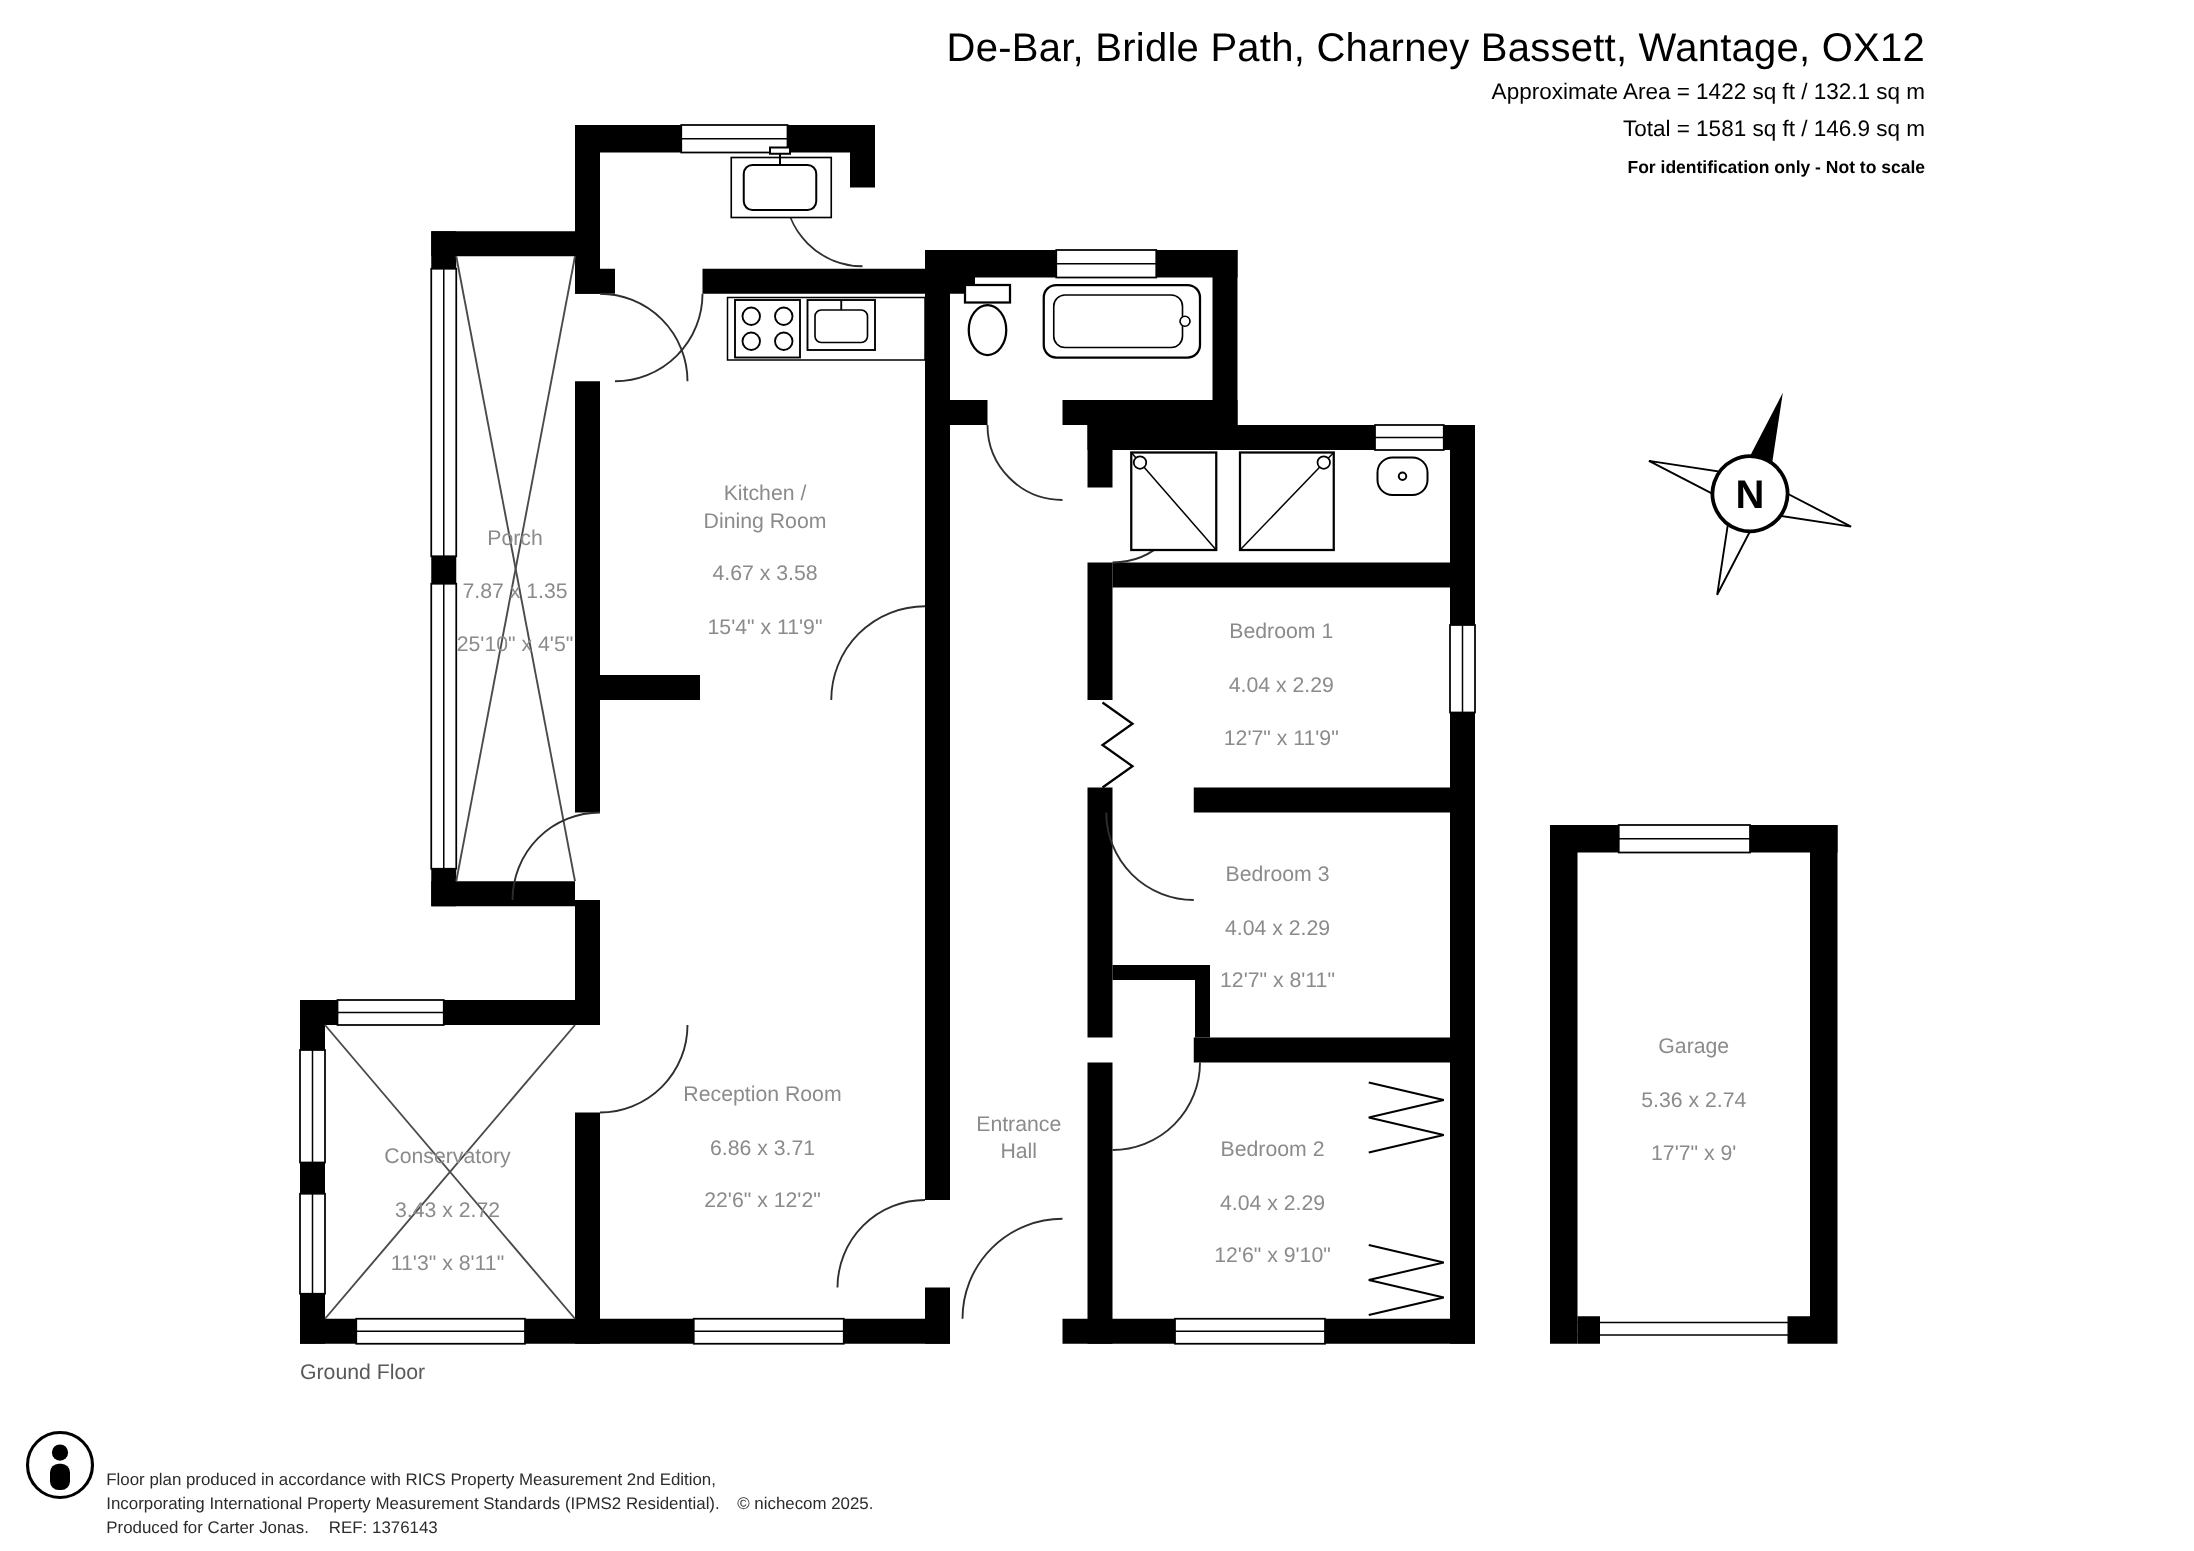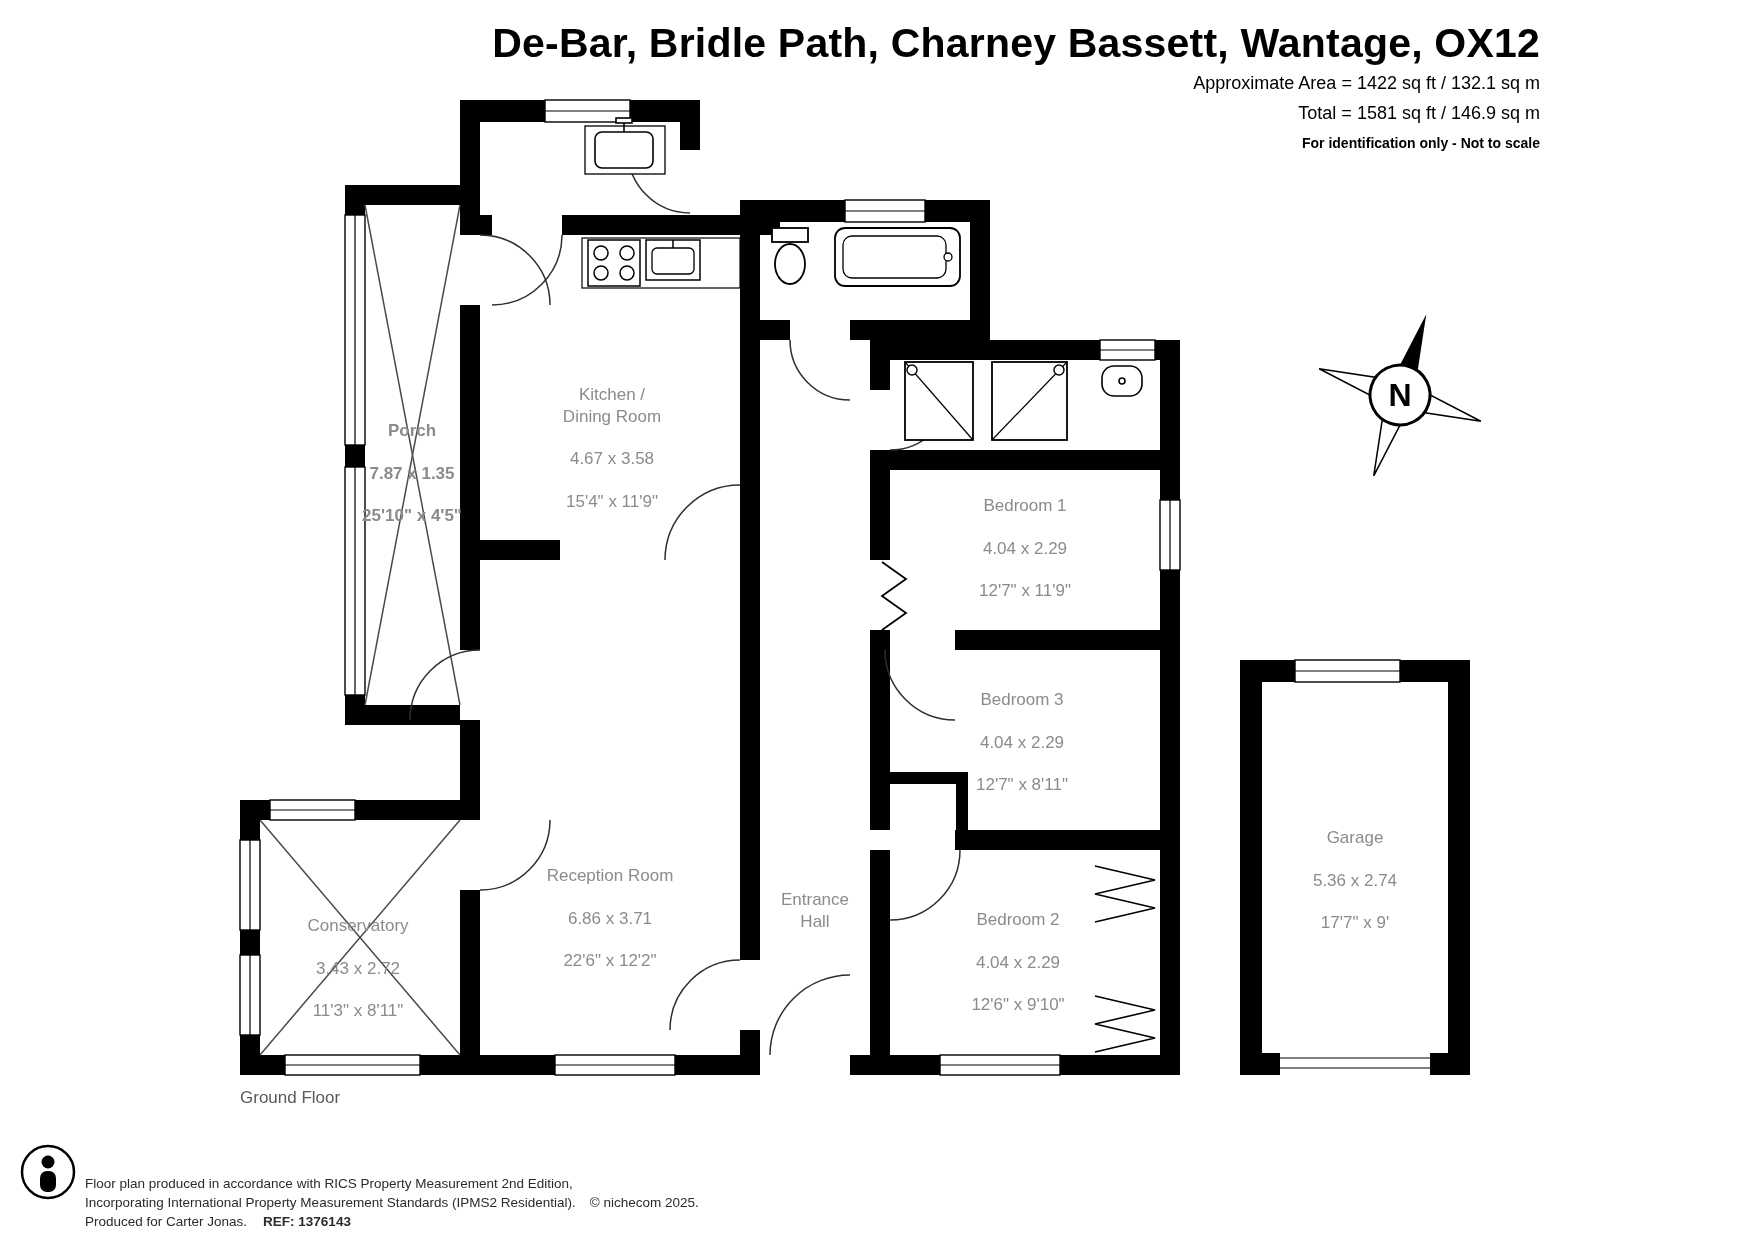--- a/index.html
+++ b/index.html
@@ -3,38 +3,38 @@
 <meta charset="utf-8">
 <style>
   html,body { margin:0; padding:0; background:#fff; }
   .stage {
     position:relative; width:1755px; height:1241px; background:#ffffff;
     font-family:"Liberation Sans", sans-serif; overflow:hidden;
   }
   .plan-svg { position:absolute; left:0; top:0; width:1755px; height:1241px; }
 
   .header { position:absolute; top:20px; right:215px; text-align:right; color:#000; }
-  .title { font-size:41px; font-weight:bold; letter-spacing:0.2px; }
+  .title { font-size:32px; font-weight:normal; letter-spacing:0.2px; }
   .area-line { font-size:18px; line-height:28px; font-weight:500; margin-top:2px; }
   .area-line:first-of-type { margin-top:14px; }
   .disclaimer { font-size:14px; font-weight:600; margin-top:8px; }
 
   .room-label {
     position:absolute; transform:translate(-50%,-50%);
     text-align:center; color:#8b8b8b; font-size:17px; line-height:1.25;
     white-space:pre-line;
   }
   .room-label .room-name { display:block; white-space:pre-line; }
   .room-label .room-dim { display:block; }
 
   .floor-label { position:absolute; left:240px; top:1088px; font-size:17px; color:#595959; }
 
   .footer { position:absolute; left:85px; top:1174px; color:#2b2b2b; font-size:13.5px; line-height:19px; }
   .footer .copyright { margin-left:14px; }
-  .footer .ref { margin-left:16px;font-weight:bold; }
+  .footer .ref { margin-left:16px; }
 </style>
 </head>
 <body>
 
 <div class="stage">
 
   <svg class="plan-svg" viewBox="0 0 1755 1241">
 
     <g fill="#000000" stroke="none">
 
@@ -243,21 +243,21 @@
   </div>
 
 
   <div class="room-label" style="left:612px; top:448px;text-align:center;">
     <span class="room-name">Kitchen /
 Dining Room</span>
     <span class="room-dim">4.67 x 3.58</span>
     <span class="room-dim">15'4" x 11'9"</span>
   </div>
 
-  <div class="room-label" style="left:412px; top:473px;font-weight:bold;">
+  <div class="room-label" style="left:412px; top:473px;">
     <span class="room-name">Porch</span>
     <span class="room-dim">7.87 x 1.35</span>
     <span class="room-dim">25'10" x 4'5"</span>
   </div>
 
   <div class="room-label" style="left:610px; top:918px;">
     <span class="room-name">Reception Room</span>
     <span class="room-dim">6.86 x 3.71</span>
     <span class="room-dim">22'6" x 12'2"</span>
   </div>

